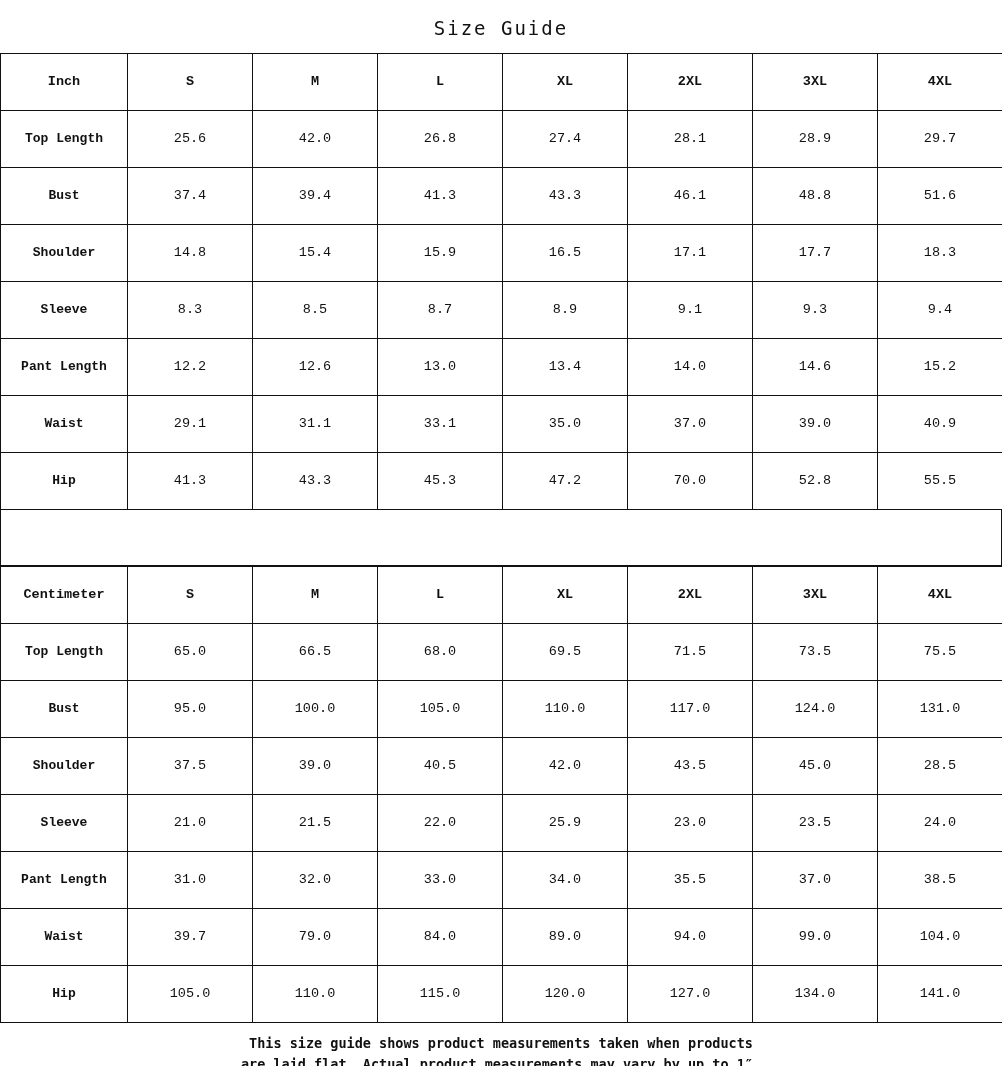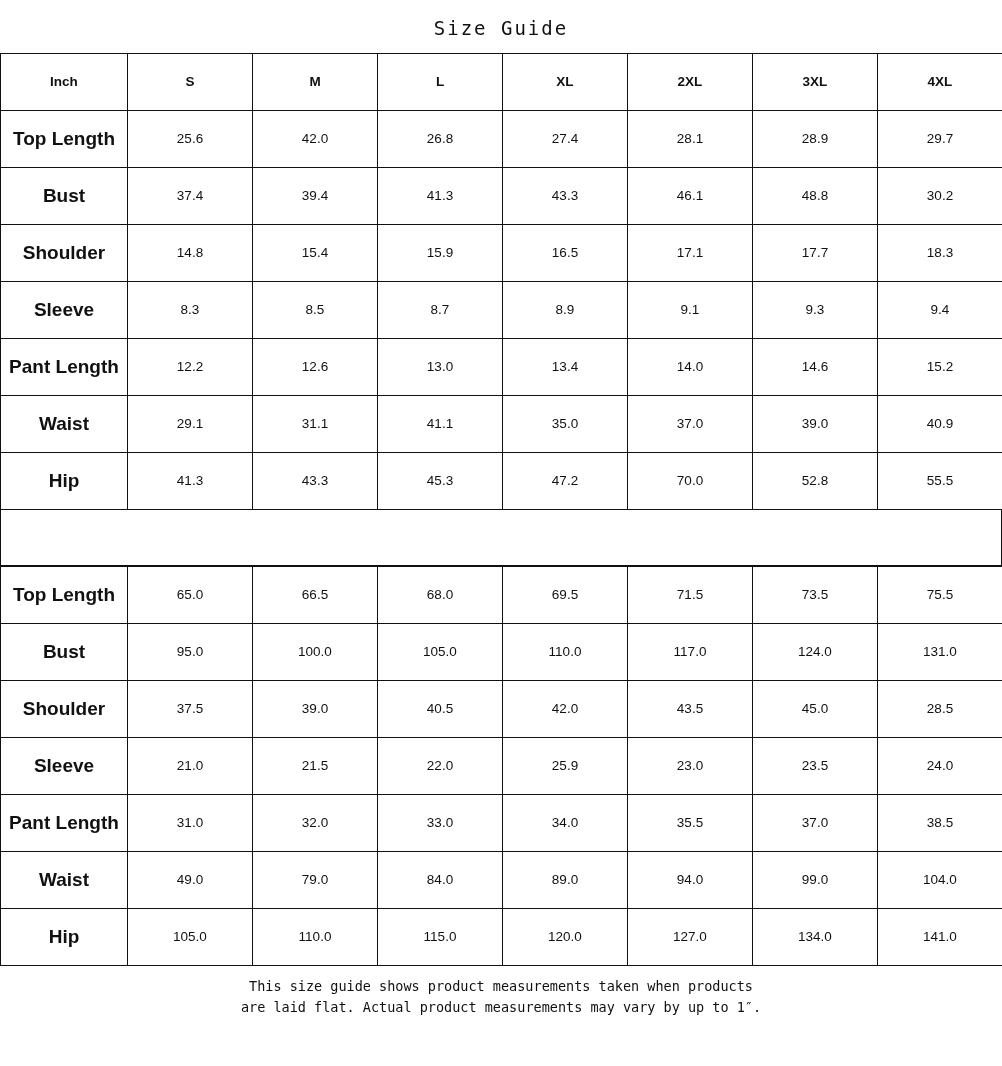--- a/index.html
+++ b/index.html
@@ -26,33 +26,34 @@
     font-size: 19px;
     letter-spacing: 2px;
     color: #111111;
     padding: 18px 0 14px 0;
     line-height: 1.1;
   }
   table.size-table {
     width: 1002px;
     border-collapse: collapse;
     table-layout: fixed;
+    font-family: Liberation Mono, monospace;
   }
   table.size-table td {
     border: 1px solid #111111;
     height: 56px;
     text-align: center;
     vertical-align: middle;
     font-size: 13.5px;
     color: #111111;
     padding: 0 2px;
   }
   table.size-table td.rowhead {
     font-weight: bold;
-    font-size: 19px;
+    font-size: 13px;
   }
   table.size-table td.colhead {
     font-weight: bold;
     font-size: 13.5px;
   }
   table.size-table td.corner {
     font-weight: bold;
     font-size: 13.5px;
   }
   col.c0 { width: 127px; }
@@ -66,21 +67,21 @@
     box-sizing: border-box;
   }
   .note {
     text-align: center;
     font-family: "DejaVu Sans Mono", monospace;
     font-size: 13.5px;
     color: #111111;
     line-height: 1.55;
     padding: 10px 0 0 0;
   }
-  .note div { white-space: pre; }
+  .note div { white-space: pre; font-weight: bold; }
 </style>
 </head>
 <body>
 
 <div class="page">
 
   <div class="title">Size Guide</div>
 
   <table class="size-table">
     <colgroup>
@@ -117,21 +118,21 @@
       </tr>
 
       <tr>
         <td class="rowhead">Bust</td>
         <td>37.4</td>
         <td>39.4</td>
         <td>41.3</td>
         <td>43.3</td>
         <td>46.1</td>
         <td>48.8</td>
-        <td>30.2</td>
+        <td>51.6</td>
       </tr>
 
       <tr>
         <td class="rowhead">Shoulder</td>
         <td>14.8</td>
         <td>15.4</td>
         <td>15.9</td>
         <td>16.5</td>
         <td>17.1</td>
         <td>17.7</td>
@@ -157,21 +158,21 @@
         <td>13.4</td>
         <td>14.0</td>
         <td>14.6</td>
         <td>15.2</td>
       </tr>
 
       <tr>
         <td class="rowhead">Waist</td>
         <td>29.1</td>
         <td>31.1</td>
-        <td>41.1</td>
+        <td>33.1</td>
         <td>35.0</td>
         <td>37.0</td>
         <td>39.0</td>
         <td>40.9</td>
       </tr>
 
       <tr>
         <td class="rowhead">Hip</td>
         <td>41.3</td>
         <td>43.3</td>
@@ -191,20 +192,30 @@
       <col class="c0">
         <col class="cx">
         <col class="cx">
         <col class="cx">
         <col class="cx">
         <col class="cx">
         <col class="cx">
         <col class="cx">
     </colgroup>
     <tbody>
+      <tr>
+        <td class="corner">Centimeter</td>
+        <td class="colhead">S</td>
+        <td class="colhead">M</td>
+        <td class="colhead">L</td>
+        <td class="colhead">XL</td>
+        <td class="colhead">2XL</td>
+        <td class="colhead">3XL</td>
+        <td class="colhead">4XL</td>
+      </tr>
 
       <tr>
         <td class="rowhead">Top Length</td>
         <td>65.0</td>
         <td>66.5</td>
         <td>68.0</td>
         <td>69.5</td>
         <td>71.5</td>
         <td>73.5</td>
         <td>75.5</td>
@@ -249,21 +260,21 @@
         <td>32.0</td>
         <td>33.0</td>
         <td>34.0</td>
         <td>35.5</td>
         <td>37.0</td>
         <td>38.5</td>
       </tr>
 
       <tr>
         <td class="rowhead">Waist</td>
-        <td>49.0</td>
+        <td>39.7</td>
         <td>79.0</td>
         <td>84.0</td>
         <td>89.0</td>
         <td>94.0</td>
         <td>99.0</td>
         <td>104.0</td>
       </tr>
 
       <tr>
         <td class="rowhead">Hip</td>

